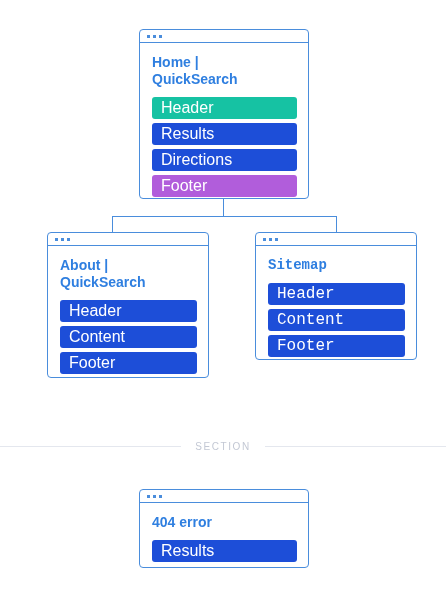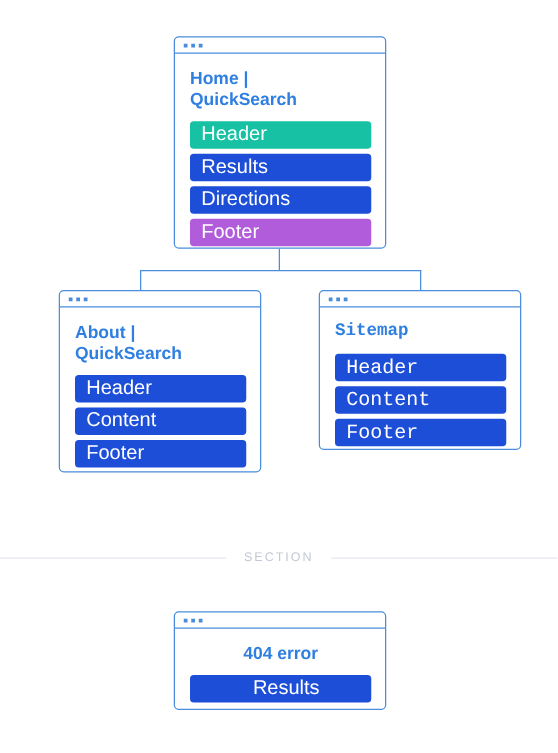--- a/index.html
+++ b/index.html
@@ -169,21 +169,21 @@
       </div>
     </div>
   </div>
 
   <div class="section-divider" style="top:441px;align-items:center;">
     <span class="line"></span>
     <span class="section-label">SECTION</span>
     <span class="line"></span>
   </div>
 
-  <div class="card" style="left:139px; top:489px; width:170px; height:79px;text-align:center;">
+  <div class="card" style="left:139px; top:489px; width:170px; height:79px;">
     <div class="card-titlebar">
       <span class="dot"></span>
       <span class="dot"></span>
       <span class="dot"></span>
     </div>
     <div class="card-body">
       <div class="card-title">404 error</div>
       <div class="rows">
         <div class="row blue">Results</div>
       </div>

